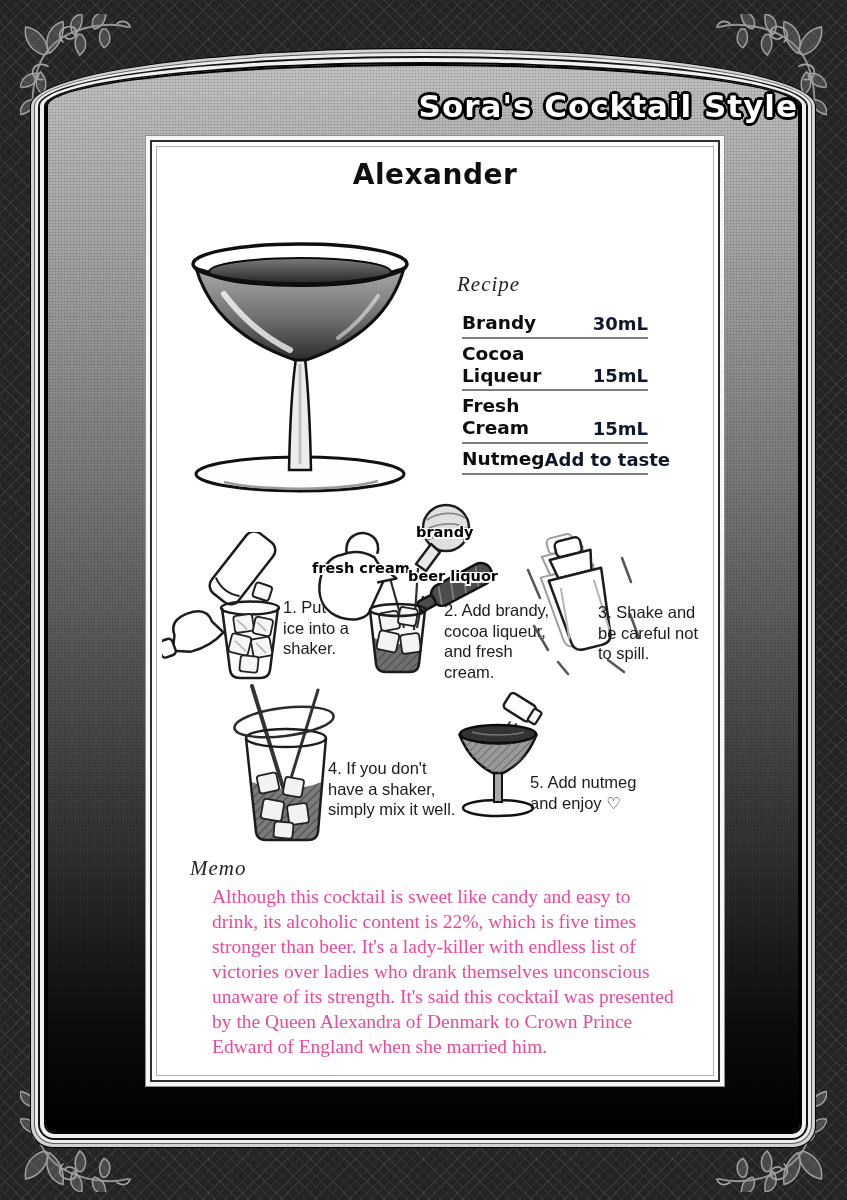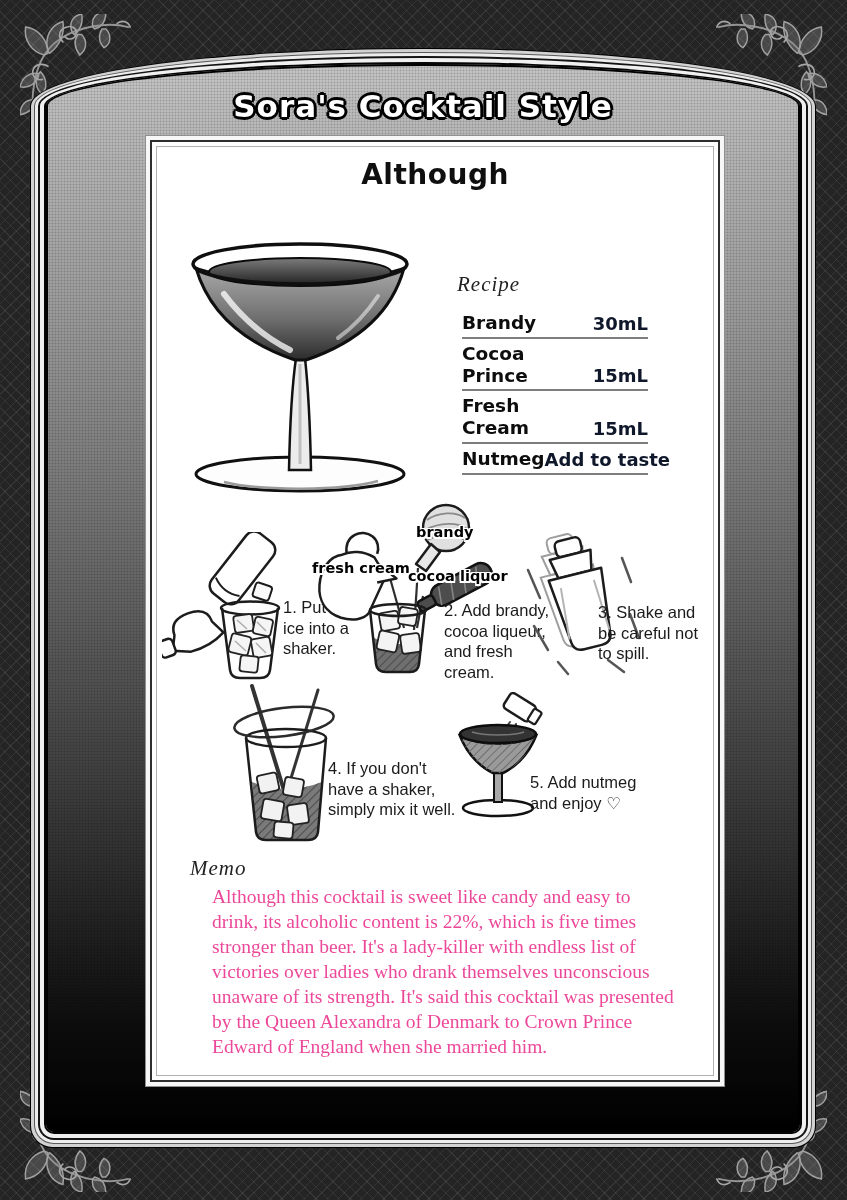--- a/index.html
+++ b/index.html
@@ -28,21 +28,21 @@
     box-shadow:
       0 0 0 2px #050505,
       0 0 0 6px #f0f0f0,
       0 0 0 8px #141414,
       0 0 0 11px #ededed,
       0 0 0 12px #5a5a5a,
       0 0 0 15px #d2d2d2,
       0 0 0 16px #000;
   }
   .card-title{
-    position:absolute;left:0;right:0;top:22px;text-align:center;
+    position:absolute;left:0;right:0;top:22px;text-align:right;
     font-size:31px;font-weight:bold;letter-spacing:1px;color:#fff;
     font-family:"DejaVu Sans", sans-serif;
     text-shadow:
       -2px -2px 0 #000, 0 -2px 0 #000, 2px -2px 0 #000,
       -2px 0 0 #000, 2px 0 0 #000,
       -2px 2px 0 #000, 0 2px 0 #000, 2px 2px 0 #000,
       -3px 0 0 #000, 3px 0 0 #000, 0 -3px 0 #000, 0 3px 0 #000;
   }
   .panel{
     position:absolute;left:102px;top:74px;width:566px;height:938px;
@@ -192,21 +192,21 @@
         <path d="M104,10 C110,6 116,8 118,14"></path>
       </g>
     </svg>
   </div>
 
   <div class="card">
     <div class="card-title">Sora's Cocktail Style</div>
 
     <div class="panel">
 
-      <div class="cocktail-name">Although</div>
+      <div class="cocktail-name">Alexander</div>
 
       <div class="abs hero">
         <svg width="235" height="262" viewBox="0 0 235 262">
           <defs>
             <linearGradient id="bw" x1="0" y1="0" x2="0" y2="1">
               <stop offset="0" stop-color="#a9a9a9"></stop>
                 <stop offset="0.55" stop-color="#6f6f6f"></stop>
                 <stop offset="1" stop-color="#2c2c2c"></stop>
             </linearGradient>
             <linearGradient id="lq" x1="0" y1="0" x2="0" y2="1">
@@ -226,21 +226,21 @@
         </svg>
       </div>
 
       <div class="abs sec-head recipe-head">Recipe</div>
       <div class="abs recipe-table">
         <div class="r-row">
           <span class="r-name">Brandy</span>
           <span class="r-amt">30mL</span>
         </div>
         <div class="r-row">
-          <span class="r-name">Cocoa Prince</span>
+          <span class="r-name">Cocoa Liqueur</span>
           <span class="r-amt">15mL</span>
         </div>
         <div class="r-row">
           <span class="r-name">Fresh Cream</span>
           <span class="r-amt">15mL</span>
         </div>
         <div class="r-row">
           <span class="r-name">Nutmeg</span>
           <span class="r-amt">Add to taste</span>
         </div>
@@ -317,21 +317,21 @@
             <rect x="70" y="114" width="19" height="18" rx="3" transform="rotate(-10 79 123)"></rect>
             <rect x="89" y="110" width="18" height="17" rx="3" transform="rotate(10 98 118)"></rect>
             <rect x="68" y="134" width="20" height="19" rx="3" transform="rotate(12 78 143)"></rect>
             <rect x="91" y="136" width="19" height="19" rx="3" transform="rotate(-8 100 145)"></rect>
           </g>
           <path d="M60,112 L66,166 Q67,174 76,174 L100,174 Q108,174 109,166 L115,112" fill="none" stroke="#1c1c1c" stroke-width="2.5"></path>
           <ellipse cx="88" cy="112" rx="28" ry="6" fill="none" stroke="#1c1c1c" stroke-width="2.5"></ellipse>
         </svg>
         <span class="pour-label lbl-cream">fresh cream</span>
         <span class="pour-label lbl-brandy">brandy</span>
-        <span class="pour-label lbl-cocoa">cocoa liquor</span>
+        <span class="pour-label lbl-cocoa">beer liquor</span>
       </div>
       <div class="abs step-text t2">2. Add brandy,
 cocoa liqueur,
 and fresh
 cream.</div>
 
       <div class="abs step3">
         <svg width="130" height="145" viewBox="0 0 130 145">
           <g transform="rotate(-14 62 75) translate(-7,-5)" fill="none" stroke="#9d9d9d" stroke-width="2">
             <rect x="52" y="6" width="26" height="16" rx="5"></rect>

